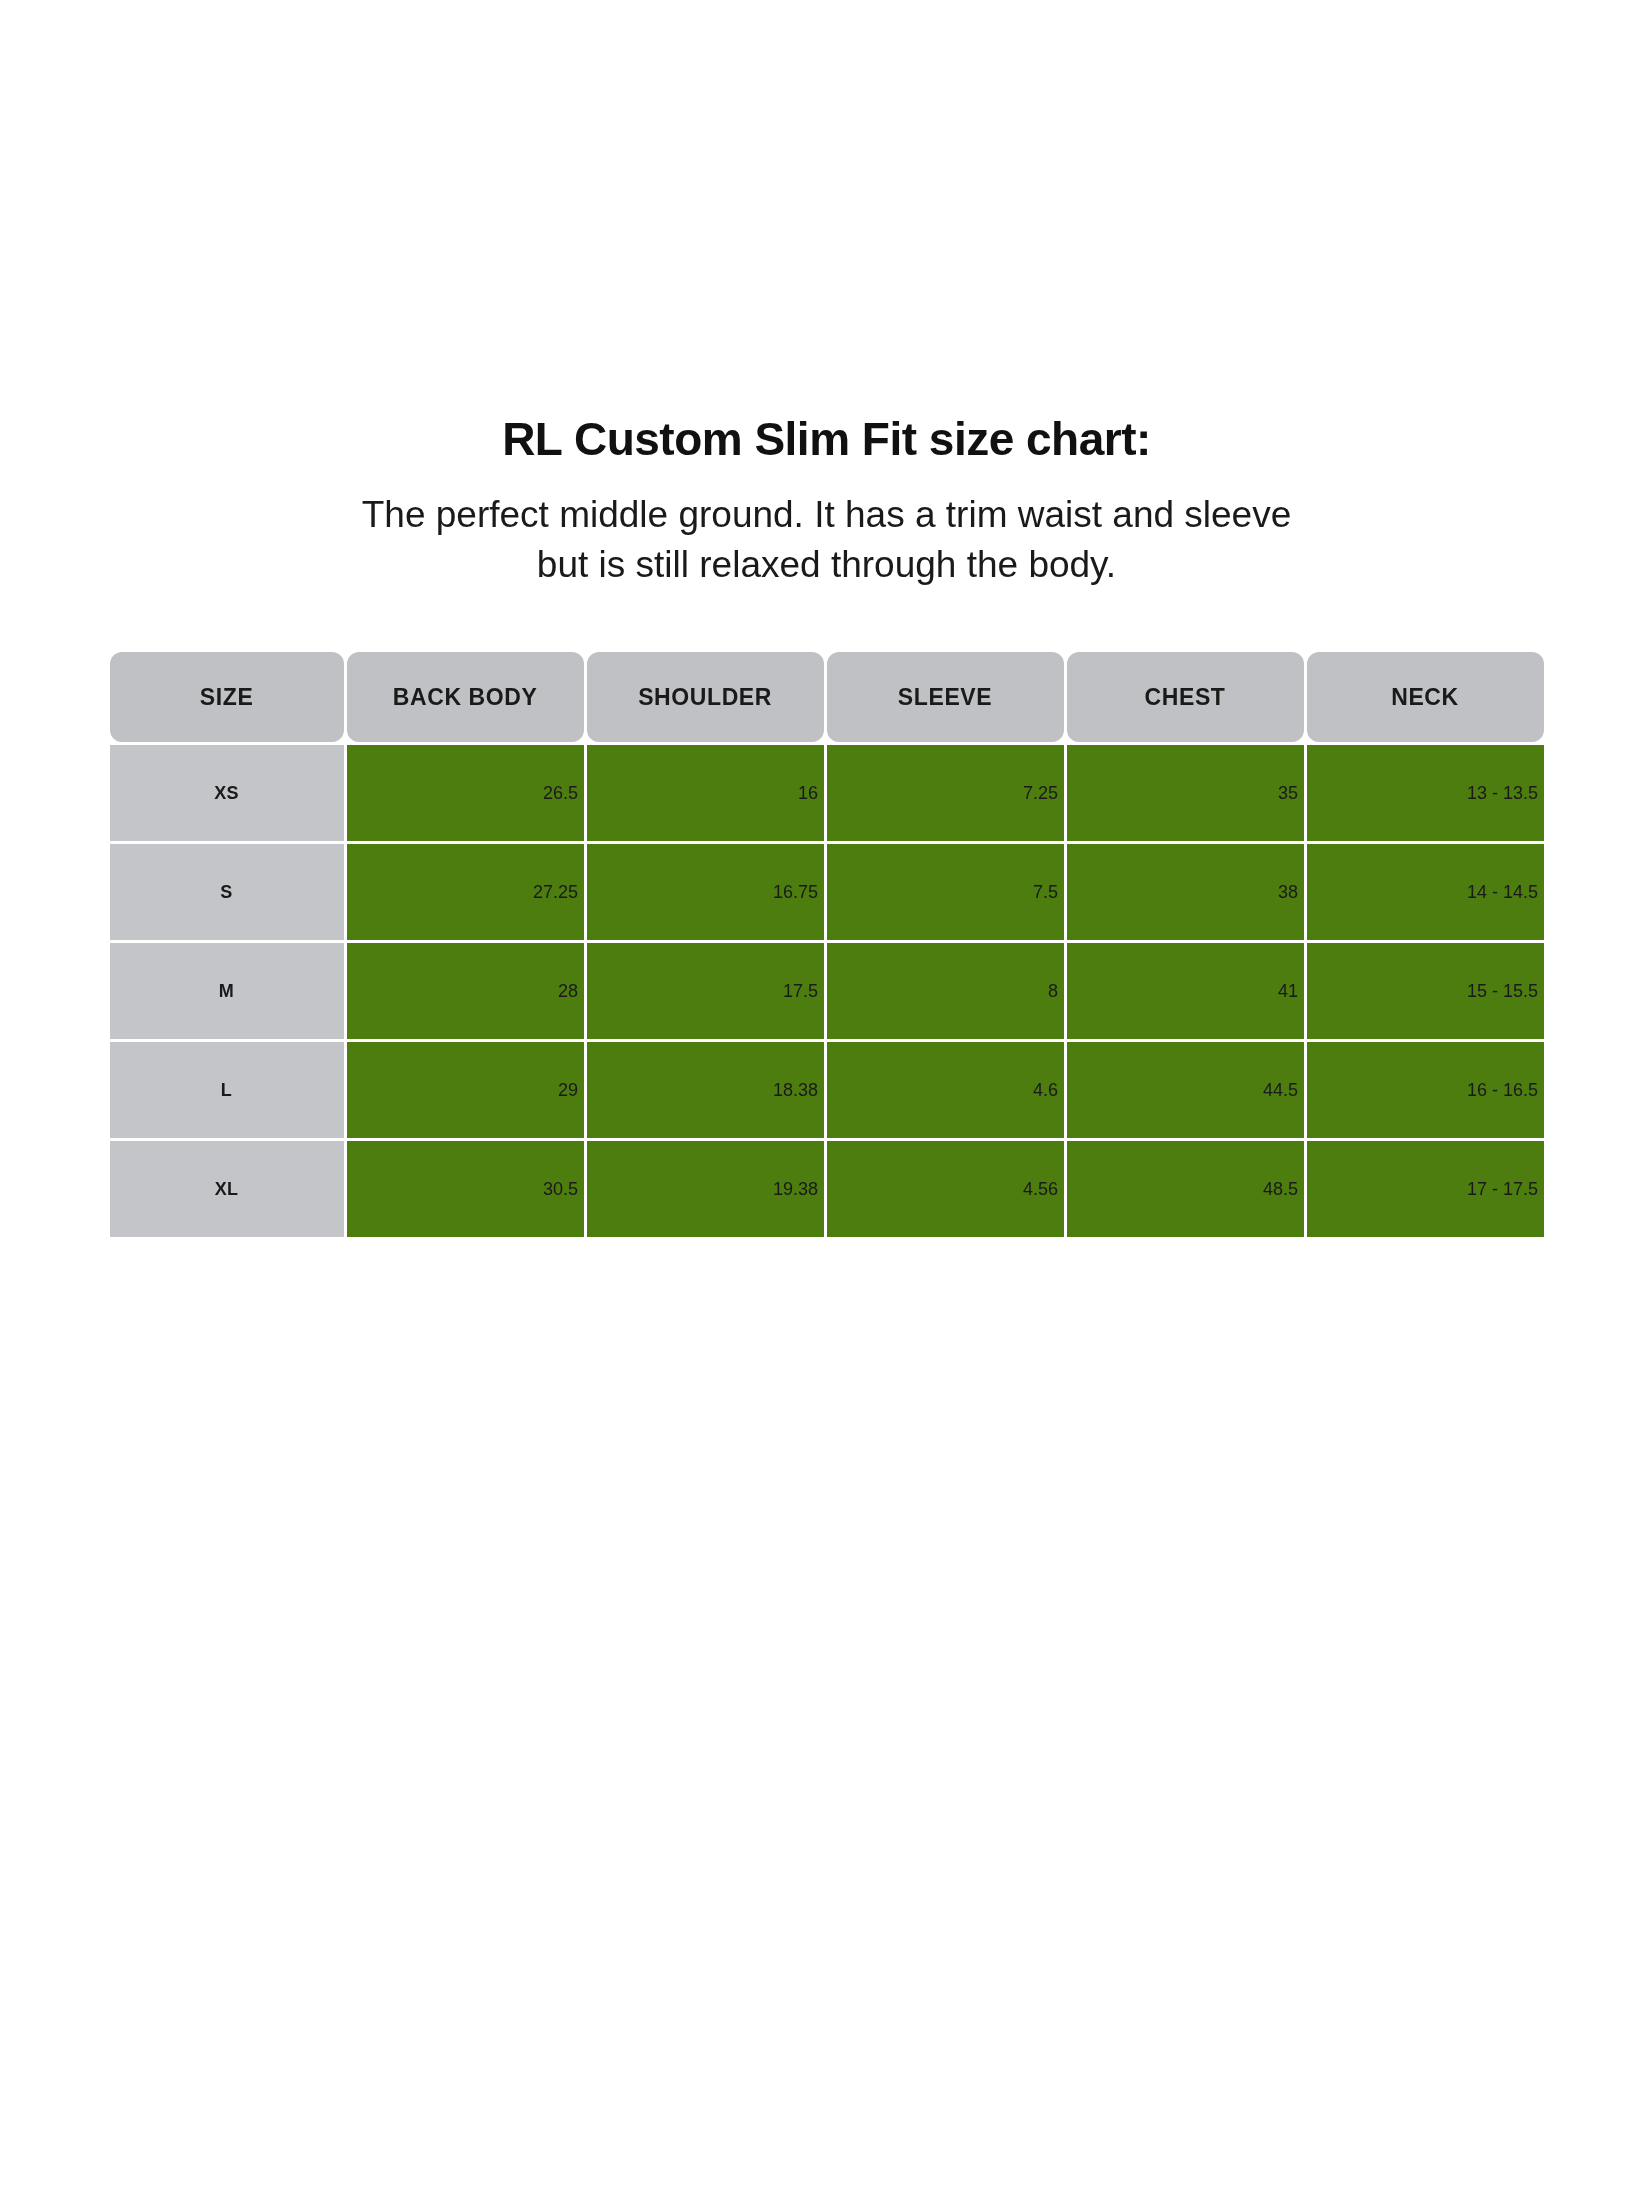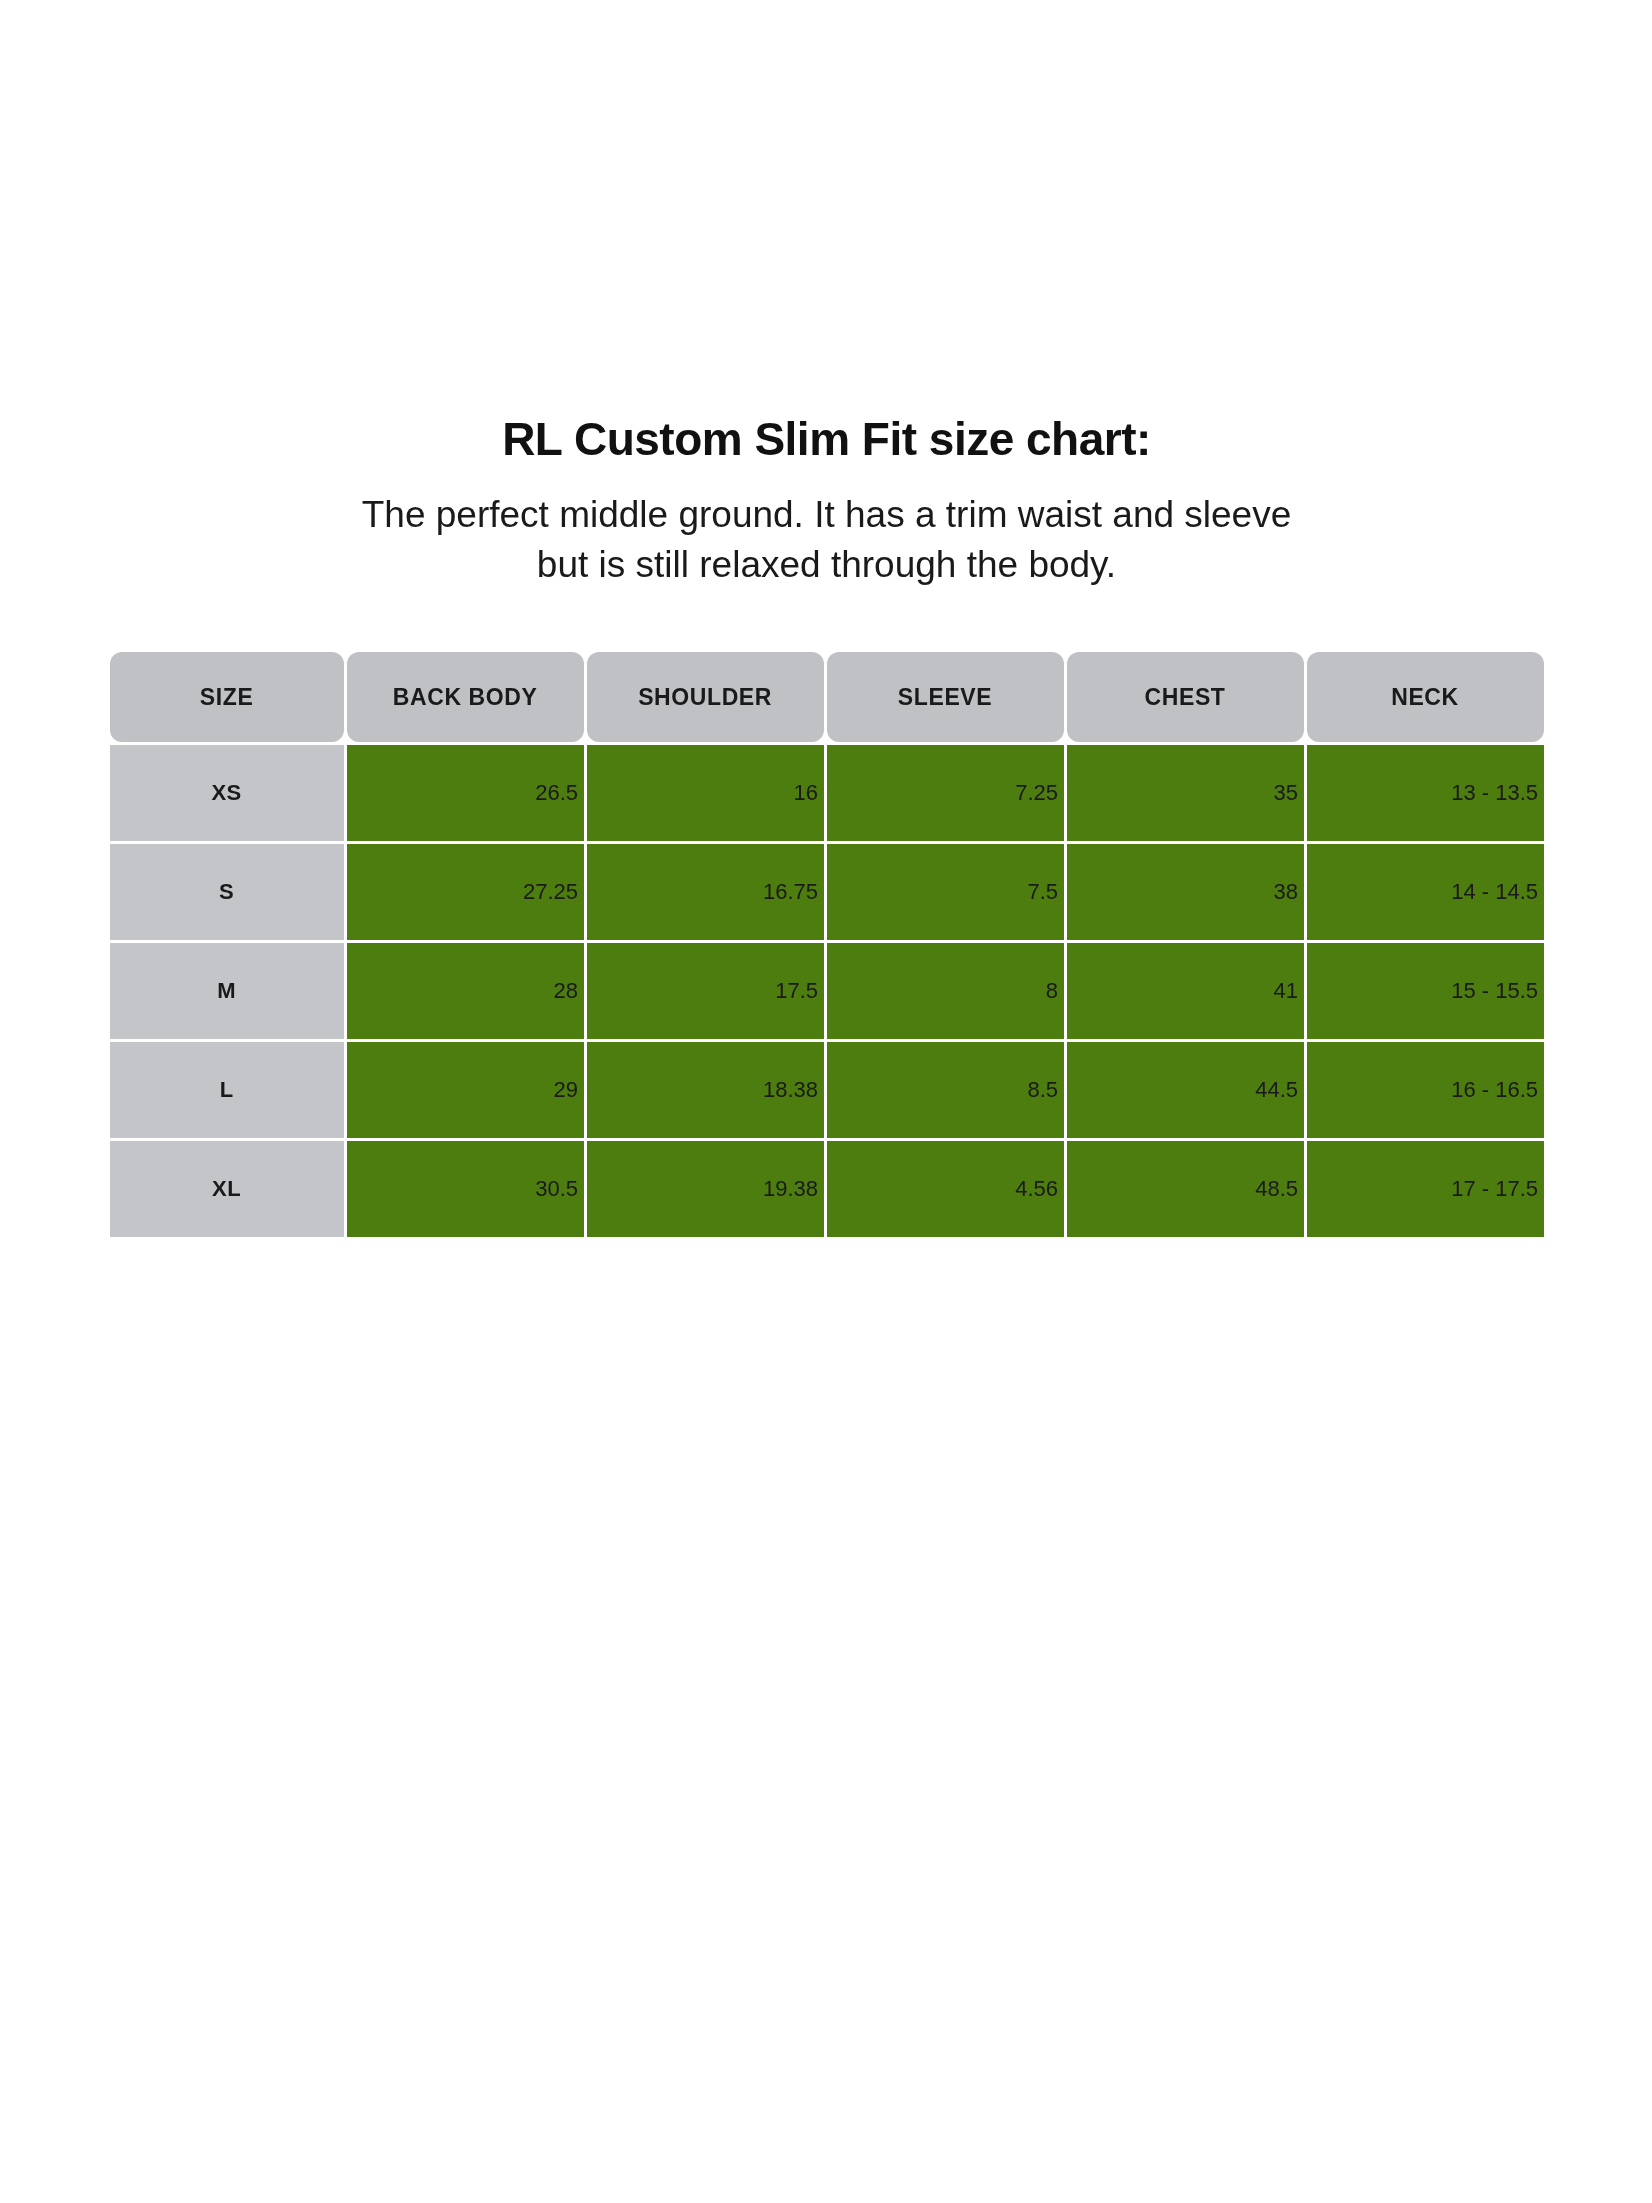--- a/index.html
+++ b/index.html
@@ -57,21 +57,21 @@
     border-collapse: separate;
     border-spacing: 3.7px 3.7px;
     width: 100%;
     table-layout: fixed;
   }
   table.size-chart th,
   table.size-chart td {
     text-align: center;
     vertical-align: middle;
     height: 96px;
-    font-size: 22px;
+    font-size: 18px;
     font-weight: 400;
     color: #1a1a1a;
     padding: 0 5.5px;
     box-sizing: border-box;
   }
   table.size-chart thead th {
     background: #bfc1c4;
     font-weight: 700;
     font-size: 23px;
     letter-spacing: 0.6px;
@@ -154,21 +154,21 @@
             <td class="value-cell">28</td>
             <td class="value-cell">17.5</td>
             <td class="value-cell">8</td>
             <td class="value-cell">41</td>
             <td class="value-cell">15 - 15.5</td>
           </tr>
           <tr>
             <td class="size-cell">L</td>
             <td class="value-cell">29</td>
             <td class="value-cell">18.38</td>
-            <td class="value-cell">8.5</td>
+            <td class="value-cell">4.6</td>
             <td class="value-cell">44.5</td>
             <td class="value-cell">16 - 16.5</td>
           </tr>
           <tr>
             <td class="size-cell">XL</td>
             <td class="value-cell">30.5</td>
             <td class="value-cell">19.38</td>
             <td class="value-cell">4.56</td>
             <td class="value-cell">48.5</td>
             <td class="value-cell">17 - 17.5</td>

